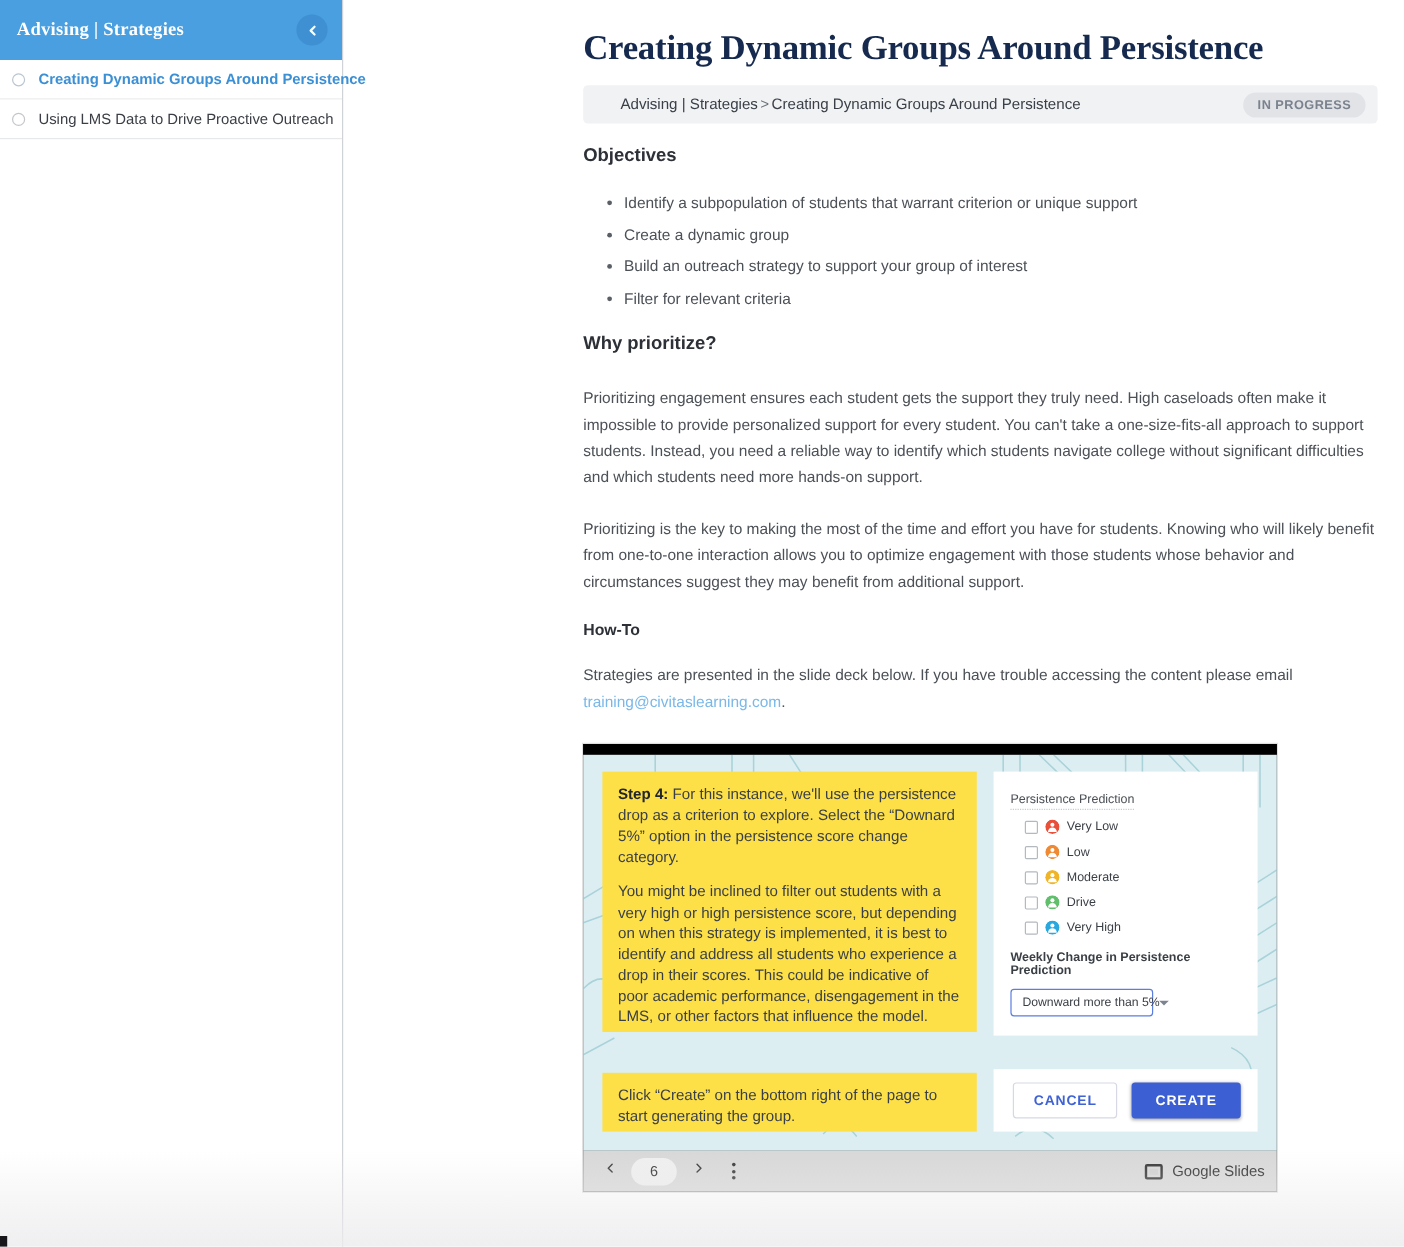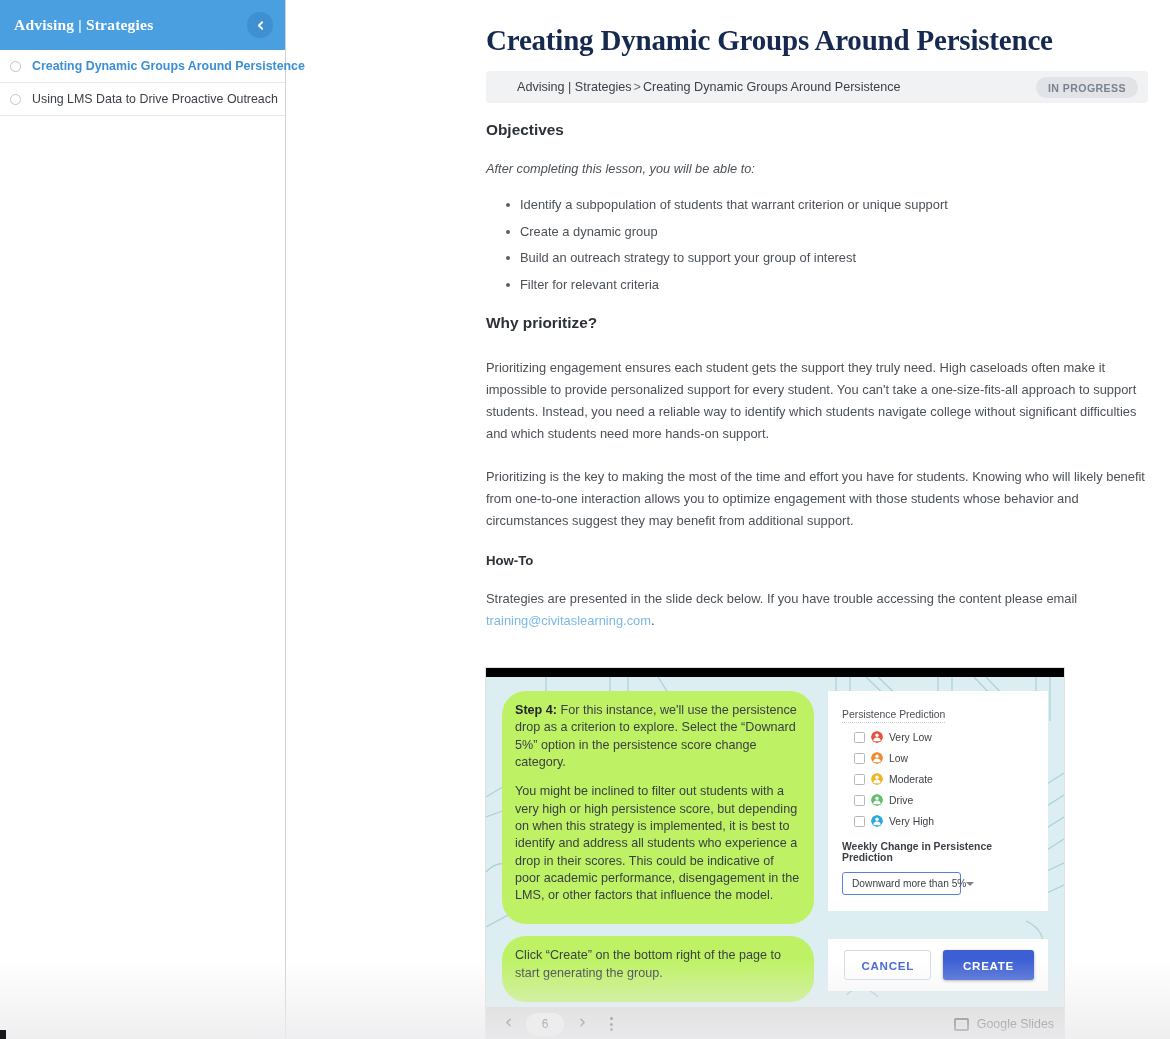--- a/index.html
+++ b/index.html
@@ -193,21 +193,21 @@
     border-radius: 50%;
     background: #5a5f66;
   }
 
   p.body {
     font-size: 12.9px;
     line-height: 22.3px;
     color: #4c5157;
     margin-bottom: 20px;
   }
-  p.body.tight { margin-bottom: 36px; }
+  p.body.tight { margin-bottom: 24px; }
   a.maillink {
     color: #7ab8e8;
     text-decoration: none;
   }
 
   
   .deck {
     width: 578px;
     margin-top: 16px;
     background: #000;
@@ -232,23 +232,22 @@
     padding: 14px 16px 16px 16px;
     gap: 14px;
   }
   .col-left {
     width: 312px;
     display: flex;
     flex-direction: column;
     gap: 12px;
   }
   .card {
-    background: #bef264;
-    padding: 11px 13px 20px 13px;
-    border-radius: 24px;
+    background: #fde047;
+    padding: 11px 13px 4px 13px;
   }
   .card p {
     font-size: 12.6px;
     line-height: 17.3px;
     color: #3a3f45;
   }
   .card p + p { margin-top: 12px; }
   .card b { font-weight: bold; color: #23272c; }
   .card.lower { margin-top: auto; }
 
@@ -416,21 +415,20 @@
       <h1 class="doc-title">Creating Dynamic Groups Around Persistence</h1>
 
       <div class="crumb-bar">
         <div class="crumb-text">
           <span>Advising | Strategies</span><span class="crumb-sep">&gt;</span><span>Creating Dynamic Groups Around Persistence</span>
         </div>
         <div class="status-pill">IN PROGRESS</div>
       </div>
 
       <h2 class="sec">Objectives</h2>
-      <p class="intro-it">After completing this lesson, you will be able to:</p>
       <ul class="obj">
         <li>Identify a subpopulation of students that warrant criterion or unique support</li>
         <li>Create a dynamic group</li>
         <li>Build an outreach strategy to support your group of interest</li>
         <li>Filter for relevant criteria</li>
       </ul>
 
       <h2 class="sec why">Why prioritize?</h2>
       <p class="body">Prioritizing engagement ensures each student gets the support they truly need. High caseloads often make it impossible to provide personalized support for every student. You can't take a one-size-fits-all approach to support students. Instead, you need a reliable way to identify which students navigate college without significant difficulties and which students need more hands-on support.</p>
       <p class="body">Prioritizing is the key to making the most of the time and effort you have for students. Knowing who will likely benefit from one-to-one interaction allows you to optimize engagement with those students whose behavior and circumstances suggest they may benefit from additional support.</p>

